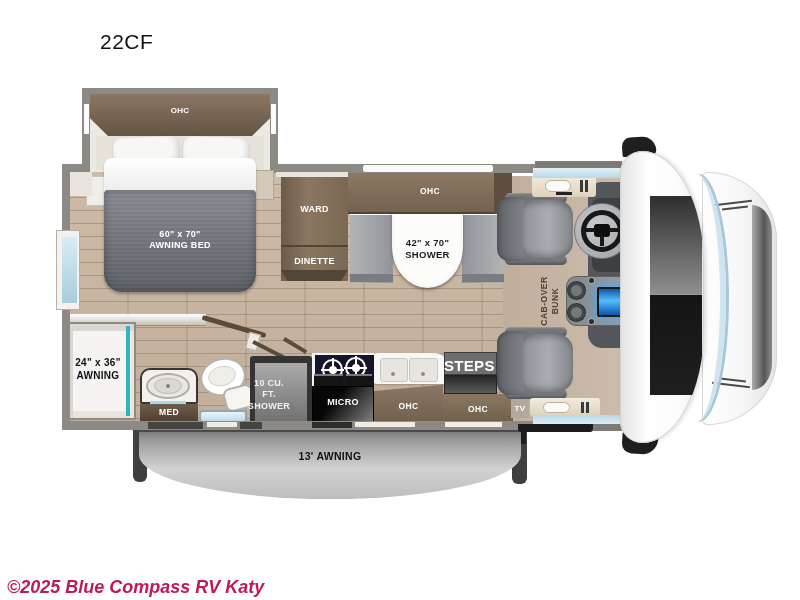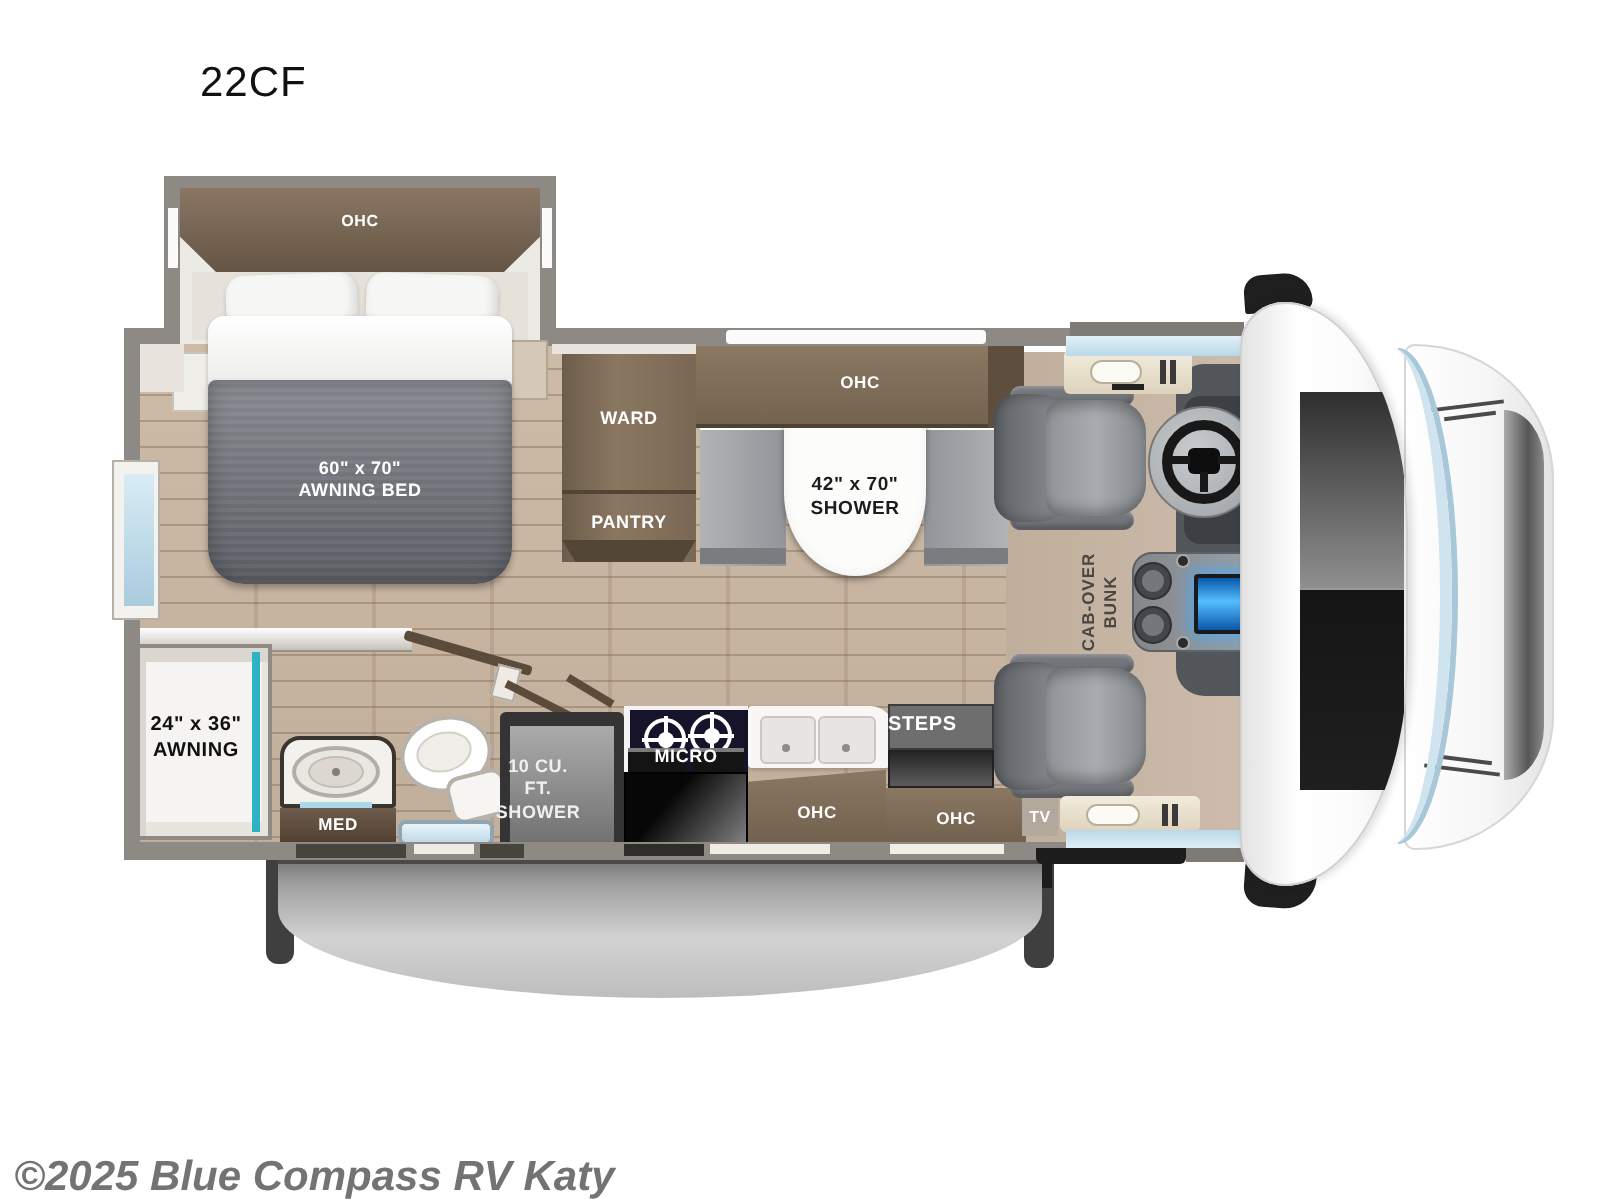--- a/index.html
+++ b/index.html
@@ -32,20 +32,21 @@
 </head>
 <body>
 
 <div id="stage">
 
   <div class="abs" style="left:133px;top:429px;width:14px;height:53px;background:#3f3f3f;border-radius:0 0 6px 6px;"></div>
   <div class="abs" style="left:512px;top:429px;width:15px;height:55px;background:#3f3f3f;border-radius:0 0 6px 6px;"></div>
   <div class="abs" style="left:139px;top:429px;width:382px;height:67px;border-top:3px solid #4a4a4a;
        background:linear-gradient(180deg,#7d7d7d 0,#9e9e9e 14%,#d2d2d2 55%,#bdbdbd 100%);
        border-radius:0 0 50% 50% / 0 0 44px 44px;"></div>
+  <div class="lbl" style="left:139px;top:450px;width:382px;font-size:10.5px;color:#111;">13' AWNING</div>
 
   <div class="abs" style="left:622px;top:137px;width:34px;height:19px;background:#1f1f1f;border-radius:10px 16px 6px 2px;transform:rotate(-4deg);"></div>
   <div class="abs" style="left:622px;top:432px;width:36px;height:22px;background:#1f1f1f;border-radius:2px 6px 16px 10px;transform:rotate(4deg);"></div>
   <div class="abs" style="left:702px;top:172px;width:75px;height:253px;
        background:linear-gradient(90deg,#ffffff,#f6f6f6 55%,#e3e3e3);
        border-radius:10px 130px 130px 10px / 10px 127px 127px 10px;
        box-shadow:inset 0 0 0 1px #d6d6d6;"></div>
   <div class="abs" style="left:752px;top:205px;width:20px;height:185px;
        background:linear-gradient(90deg,#ababab,#565656 60%,#8a8a8a);
        border-radius:0 70px 70px 0 / 0 93px 93px 0;"></div>
@@ -86,21 +87,21 @@
     <span>60" x 70"</span><br>
     <span>AWNING BED</span>
   </div>
 
   <div class="abs" style="left:281px;top:172px;width:67px;height:109px;
        background:linear-gradient(90deg,#6c5c4b,#8a7761 40%,#7a6854);"></div>
   <div class="abs" style="left:281px;top:245px;width:67px;height:2px;background:#524536;"></div>
   <div class="abs" style="left:281px;top:270px;width:67px;height:11px;background:#544636;
        clip-path:polygon(0 0,100% 0,90% 100%,10% 100%);"></div>
   <div class="lbl" style="left:281px;top:204px;width:67px;font-size:9px;">WARD</div>
-  <div class="lbl" style="left:281px;top:256px;width:67px;font-size:9px;">PANTRY</div>
+  <div class="lbl" style="left:281px;top:256px;width:67px;font-size:9px;">DINETTE</div>
 
   <div class="abs" style="left:350px;top:213px;width:43px;height:68px;
        background:linear-gradient(90deg,#b2b3b5,#93949a);border-top:2px solid #fff;"></div>
   <div class="abs" style="left:462px;top:213px;width:42px;height:68px;
        background:linear-gradient(90deg,#93949a,#b2b3b5);border-top:2px solid #fff;"></div>
   <div class="abs" style="left:350px;top:274px;width:43px;height:8px;background:#7b7c7f;"></div>
   <div class="abs" style="left:462px;top:274px;width:42px;height:8px;background:#7b7c7f;"></div>
   <div class="abs" style="left:392px;top:200px;width:71px;height:88px;background:#fcfcfb;
        border-radius:10px 10px 36px 36px / 10px 10px 42px 42px;
        box-shadow:0 2px 3px rgba(0,0,0,.35), inset 0 0 6px rgba(0,0,0,.06);"></div>
@@ -166,34 +167,34 @@
   <div class="burner" style="left:322px;top:359px;width:17px;height:17px;">
       <div class="vbar"></div>
     </div>
   <div class="burner" style="left:345px;top:357px;width:17px;height:17px;">
       <div class="vbar"></div>
     </div>
   <div class="abs" style="left:314px;top:374px;width:29px;height:12px;background:#141414;border-top:2px solid #7a7a7a;"></div>
   <div class="abs" style="left:346px;top:374px;width:26px;height:12px;background:#141414;border-top:2px solid #7a7a7a;"></div>
   <div class="abs" style="left:312px;top:386px;width:62px;height:42px;
        background:linear-gradient(130deg,#070707 35%,#8a8a8a);border:1px solid #000;box-sizing:border-box;"></div>
-  <div class="lbl" style="left:312px;top:373px;width:62px;font-size:9px;">MICRO</div>
+  <div class="lbl" style="left:312px;top:397px;width:62px;font-size:9px;">MICRO</div>
 
   <div class="abs" style="left:374px;top:353px;width:73px;height:31px;background:#f8f7f5;
        border-radius:2px 12px 4px 2px;box-shadow:0 1px 2px rgba(0,0,0,.2);"></div>
   <div class="abs" style="left:380px;top:358px;width:26px;height:22px;background:#e6e5e2;border:1px solid #c9c7c3;border-radius:3px;"></div>
   <div class="abs" style="left:409px;top:358px;width:27px;height:22px;background:#e6e5e2;border:1px solid #c9c7c3;border-radius:3px;"></div>
   <div class="abs" style="left:391px;top:372px;width:4px;height:4px;border-radius:50%;background:#8e8c88;"></div>
   <div class="abs" style="left:421px;top:372px;width:4px;height:4px;border-radius:50%;background:#8e8c88;"></div>
   <div class="abs" style="left:374px;top:384px;width:69px;height:43px;
        background:linear-gradient(180deg,#8a7863,#6f5e4b);clip-path:polygon(0 16%,100% 2%,100% 100%,0 100%);"></div>
   <div class="lbl" style="left:374px;top:401px;width:69px;font-size:8.5px;">OHC</div>
 
   <div class="abs" style="left:444px;top:352px;width:53px;height:23px;background:#6e6e6e;border:1px solid #3c3c3c;box-sizing:border-box;"></div>
-  <div class="lbl" style="left:444px;top:357px;width:32px;font-size:10px;">STEPS</div>
+  <div class="lbl" style="left:444px;top:357px;width:32px;font-size:15px;">STEPS</div>
   <div class="abs" style="left:444px;top:375px;width:53px;height:19px;
        background:linear-gradient(180deg,#262626,#5c5c5c);border:1px solid #222;box-sizing:border-box;"></div>
   <div class="abs" style="left:443px;top:394px;width:70px;height:30px;
        background:linear-gradient(180deg,#8a7863,#6f5e4b);"></div>
   <div class="lbl" style="left:443px;top:404px;width:70px;font-size:8.5px;">OHC</div>
   <div class="abs" style="left:511px;top:399px;width:18px;height:19px;background:#b2a99c;"></div>
   <div class="lbl" style="left:511px;top:404px;width:18px;font-size:8px;">TV</div>
 
   <div class="abs seat" style="left:497px;top:193px;width:76px;height:72px;">
     <div class="arm-t" style="top:0;"></div>
@@ -281,15 +282,15 @@
        background:linear-gradient(90deg,#e2e2e2 0,#ffffff 35%,#fbfbfb 70%,#e9e9e9);
        border-radius:28px 78px 78px 28px / 28px 146px 146px 28px;
        box-shadow:inset 0 0 0 1px #d0d0d0, 2px 0 4px rgba(0,0,0,.15);">
     <div style="position:absolute;left:30px;top:45px;width:52px;height:98px;
          background:linear-gradient(180deg,#2e2e2e,#8f8f8f);"></div>
     <div style="position:absolute;left:30px;top:143px;width:52px;height:100px;
          background:linear-gradient(180deg,#151515,#1f1f1f);border-top:1px solid #999;"></div>
   </div>
 
   <div class="abs" style="left:100px;top:30px;font-size:21px;color:#111;letter-spacing:.5px;">22CF</div>
-  <div class="abs" style="left:7px;top:577px;font-size:21px;font-weight:bold;font-style:italic;color:#737373;">©2025 Blue Compass RV Katy</div>
+  <div class="abs" style="left:7px;top:577px;font-size:18px;font-weight:bold;font-style:italic;color:#be185d;">©2025 Blue Compass RV Katy</div>
 
 </div>
 
 </body></html>

